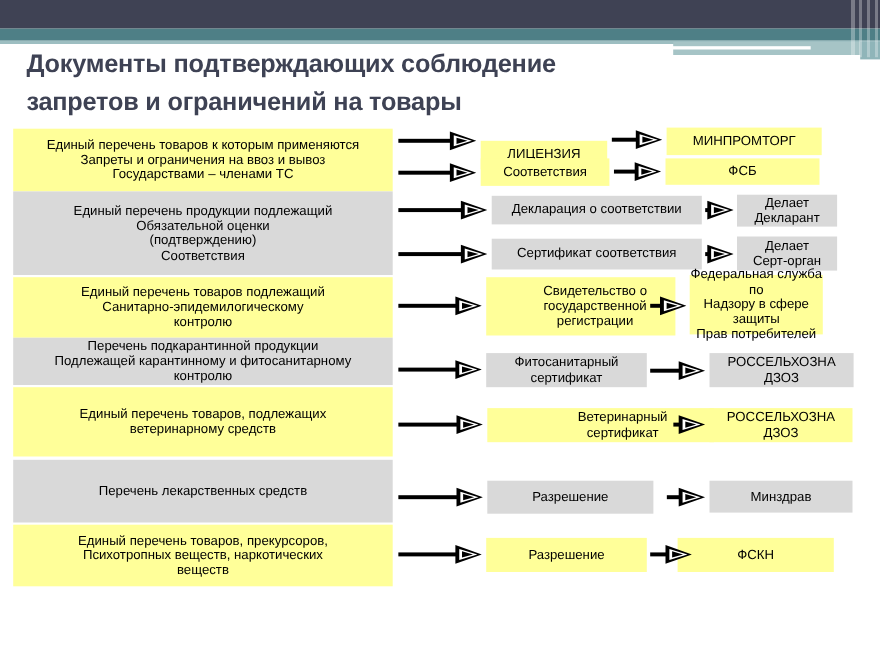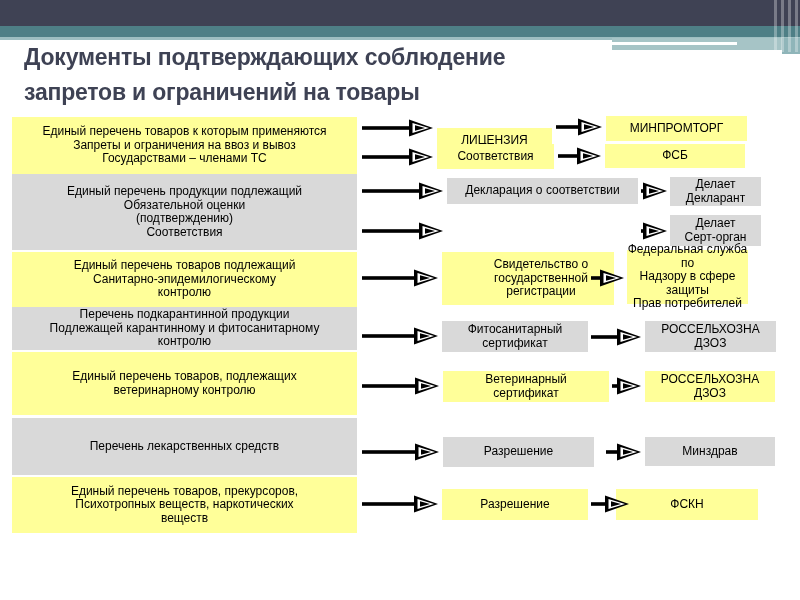--- a/index.html
+++ b/index.html
@@ -50,35 +50,36 @@
 Обязательной оценки
 (подтверждению)
 Соответствия</div>
   <div class="box" style="left: 12px; top: 252px; width: 345px; height: 55px; background: rgb(255, 255, 153);">Единый перечень товаров подлежащий
 Санитарно-эпидемилогическому
 контролю</div>
   <div class="box" style="left: 12px; top: 307px; width: 345px; height: 43px; background: rgb(217, 217, 217);">Перечень подкарантинной продукции
 Подлежащей карантинному и фитосанитарному
 контролю</div>
   <div class="box" style="left: 12px; top: 352px; width: 345px; height: 63px; background: rgb(255, 255, 153);">Единый перечень товаров, подлежащих
-ветеринарному контролю</div>
+ветеринарному средств</div>
   <div class="box" style="left: 12px; top: 418px; width: 345px; height: 57px; background: rgb(217, 217, 217);">Перечень лекарственных средств</div>
   <div class="box" style="left: 12px; top: 477px; width: 345px; height: 56px; background: rgb(255, 255, 153);">Единый перечень товаров, прекурсоров,
 Психотропных веществ, наркотических
 веществ</div>
 
   <div class="box" style="left: 437px; top: 116px; width: 115px; height: 26px; background: rgb(255, 255, 153); margin-top: 12px;">ЛИЦЕНЗИЯ</div>
   <div class="box" style="left: 437px; top: 144px; width: 117px; height: 25px; background: rgb(255, 255, 153);">Соответствия</div>
   <div class="box" style="left: 447px; top: 178px; width: 191px; height: 26px; background: rgb(217, 217, 217);">Декларация о соответствии</div>
+  <div class="box" style="left: 447px; top: 217px; width: 191px; height: 28px; background: rgb(217, 217, 217);">Сертификат соответствия</div>
   <div class="box" style="left: 442px; top: 252px; width: 146px; height: 53px; background: rgb(255, 255, 153); padding-left: 26px;">Свидетельство о
 государственной
 регистрации</div>
   <div class="box" style="left: 442px; top: 321px; width: 146px; height: 31px; background: rgb(217, 217, 217);">Фитосанитарный
 сертификат</div>
-  <div class="box" style="left: 443px; top: 371px; width: 166px; height: 31px; background: rgb(255, 255, 153);">Ветеринарный
+  <div class="box" style="left: 443px; top: 371px; width: 166px; height: 31px; background: rgb(255, 255, 153); padding-left: 40px;">Ветеринарный
 сертификат</div>
   <div class="box" style="left: 443px; top: 437px; width: 151px; height: 30px; background: rgb(217, 217, 217);">Разрешение</div>
   <div class="box" style="left: 442px; top: 489px; width: 146px; height: 31px; background: rgb(255, 255, 153);">Разрешение</div>
 
   <div class="box" style="left: 606px; top: 116px; width: 141px; height: 25px; background: rgb(255, 255, 153);">МИНПРОМТОРГ</div>
   <div class="box" style="left: 605px; top: 144px; width: 140px; height: 24px; background: rgb(255, 255, 153);">ФСБ</div>
   <div class="box" style="left: 670px; top: 177px; width: 91px; height: 29px; background: rgb(217, 217, 217);">Делает
 Декларант</div>
   <div class="box" style="left: 670px; top: 215px; width: 91px; height: 31px; background: rgb(217, 217, 217);">Делает
 Серт-орган</div>

